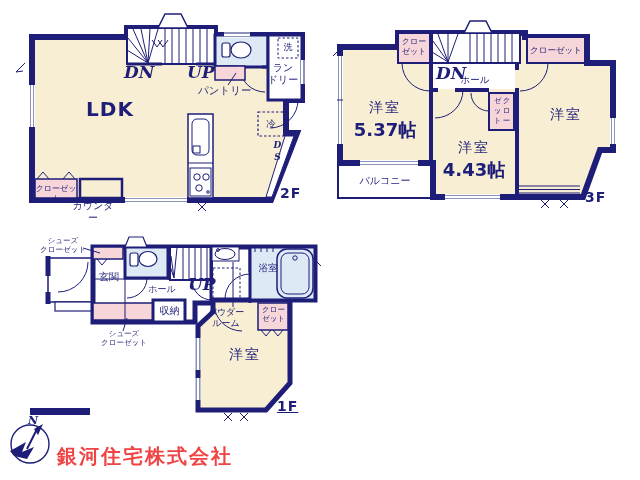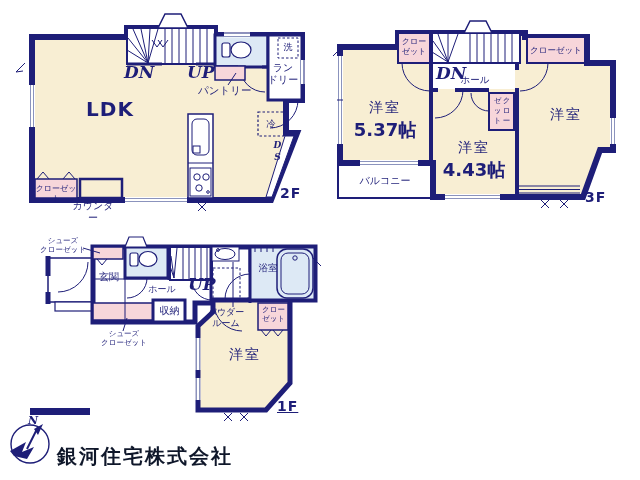--- a/index.html
+++ b/index.html
@@ -13,21 +13,21 @@
   .lbl span { display:block; }
   .nw { white-space:nowrap; }
   .b { font-weight:bold; }
   .stairdir { font-family:"DejaVu Serif", serif; font-style:italic; font-weight:bold; font-size:17px; }
   .floorlbl { font-size:14px; font-weight:bold; letter-spacing:1px; }
   .roomname { font-size:14px; font-weight:normal; letter-spacing:2px; }
   .roomsize { font-size:18px; font-weight:bold; }
   .vstack { word-break:break-all; line-height:1.35; }
   .company {
     position:absolute; left:57px; top:443px; font-size:20px; font-weight:bold;
-    color:#0f172a; letter-spacing:2px; white-space:nowrap;
+    color:#ef4444; letter-spacing:2px; white-space:nowrap;
   }
   .compass-n {
     position:absolute; left:25px; top:414px; width:16px;
     font-family:"DejaVu Serif", serif; font-style:italic; font-weight:bold;
     font-size:11px; text-align:center;
   }
 </style>
 </head>
 <body>
 

